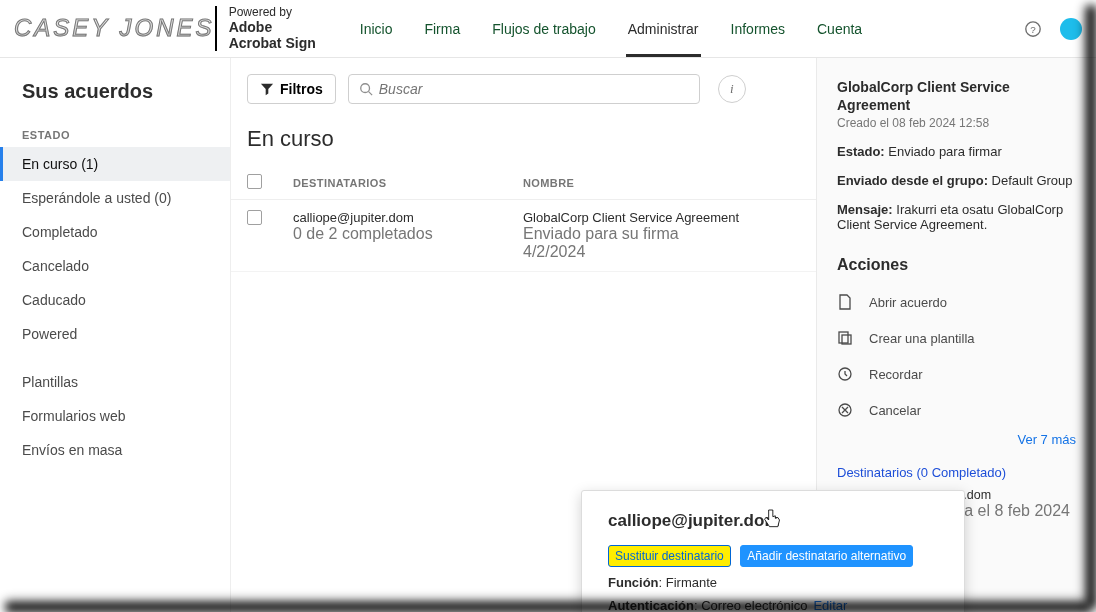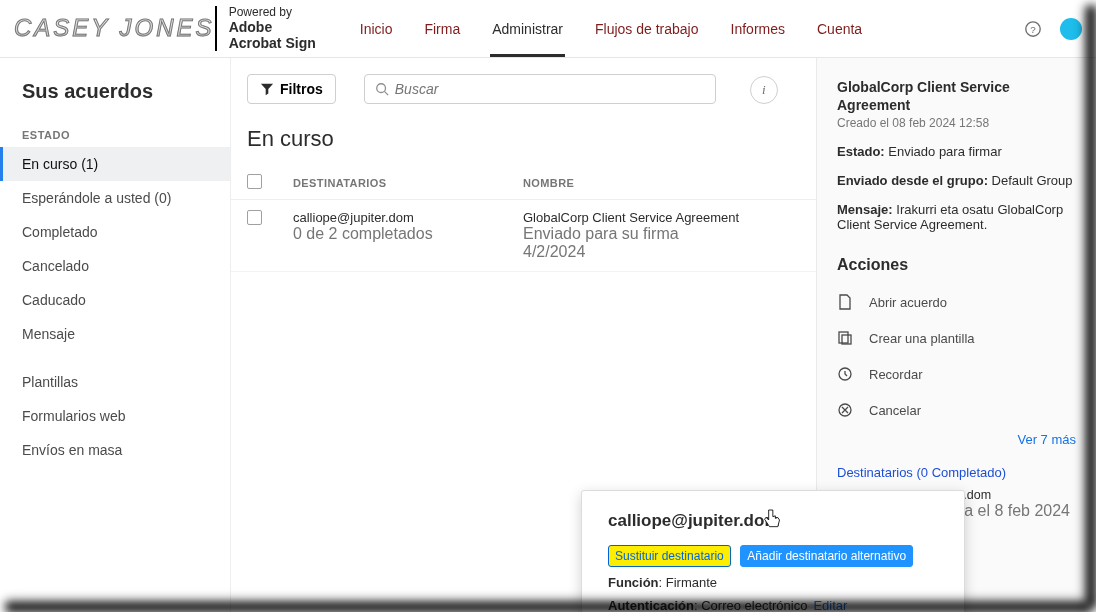--- a/index.html
+++ b/index.html
@@ -5,39 +5,39 @@
 * { box-sizing: border-box; margin: 0; padding: 0; }
 body { font-family: -apple-system, "Segoe UI", Arial, sans-serif; font-size: 13px; color: #2c2c2c; background: #fff; width: 1096px; height: 612px; overflow: hidden; position: relative; }
 .topbar { display: flex; align-items: center; height: 58px; border-bottom: 1px solid #e6e6e6; padding: 0 14px; }
 .logo-area { display: flex; align-items: center; gap: 0; }
 .brand { font-family: Impact, "Arial Black", sans-serif; font-size: 24px; letter-spacing: 3px; font-style: italic; color: #999;
  background: linear-gradient(#f5f5f5,#bcbcbc); -webkit-background-clip: text; -webkit-text-fill-color: transparent;
  -webkit-text-stroke: 1px #777; }
 .powered { border-left: 2px solid #000; padding-left: 12px; line-height: 1.15; font-size: 12px; }
 .powered b { font-weight: 700; display: block; font-size: 14px; }
 .nav { display: flex; margin-left: 42px; gap: 28px; }
-.nav-item { font-size: 14px; color: #7f1d1d; padding: 20px 2px 17px; cursor: pointer; }
+.nav-item { font-size: 14px; color: #14532d; padding: 20px 2px 17px; cursor: pointer; }
 .nav-item.active { color: #2c2c2c; border-bottom: 3px solid #2c2c2c; }
 .top-right { margin-left: auto; display: flex; align-items: center; gap: 18px; }
 .help-icon, .avatar { display: inline-flex; align-items: center; justify-content: center; }
 .help-icon svg { width: 18px; height: 18px; }
 .avatar { width: 22px; height: 22px; border-radius: 50%; background: #1ebdeb; }
 .app { display: flex; height: calc(612px - 58px); }
 
 .sidebar { width: 231px; border-right: 1px solid #eee; padding-top: 22px; }
 .sidebar h1 { font-size: 20px; font-weight: 600; padding: 0 22px 16px; }
 .section-label { font-size: 11px; font-weight: 700; letter-spacing: .5px; color: #767676; padding: 10px 22px 6px; }
 .side-item { display: flex; align-items: center; padding: 9px 22px; font-size: 14px; color: #4b4b4b; cursor: pointer; position: relative; }
 .side-item.active { background: #eef0f2; color: #0f0f0f; font-weight: 500; }
 .side-item.active::before { content: ""; position: absolute; left: 0; top: 0; bottom: 0; width: 3px; background: #2680eb; }
 .side-gap { height: 14px; }
 
 .main { flex: 1; display: flex; overflow: hidden; }
 .center { flex: 1; padding: 16px 0 0 0; position: relative; }
-.toolbar { display: flex; align-items: flex-end; gap: 28px; padding: 0 16px 18px; }
+.toolbar { display: flex; align-items: center; gap: 12px; padding: 0 16px 18px; }
 .filters-btn { display: flex; align-items: center; gap: 6px; border: 1px solid #cfcfcf; border-radius: 4px; padding: 6px 12px; font-size: 14px; font-weight: 600; background: #fff; cursor: pointer; }
 .search-wrap { flex: 1; display: flex; align-items: center; border: 1px solid #cfcfcf; border-radius: 4px; padding: 6px 10px; color: #8e8e8e; max-width: 352px; }
 .search-wrap svg { width: 14px; height: 14px; margin-right: 6px; flex: none; }
 .search-wrap input { border: none; outline: none; font-size: 14px; font-style: italic; color: #8e8e8e; width: 100%; }
 .info-btn { margin-left: 6px; border: 1px solid #cfcfcf; width: 28px; height: 28px; border-radius: 50%; display: flex; align-items: center; justify-content: center; color: #6e6e6e; cursor: pointer; font-style: italic; font-family: Georgia, serif;}
 .section-title { font-size: 22px; font-weight: 400; padding: 4px 16px 14px; }
 .table-head { display: flex; align-items: center; padding: 8px 16px; font-size: 11px; font-weight: 700; color: #767676; letter-spacing: .4px; border-bottom: 1px solid #eee; }
 .col-chk { width: 46px; }
 .col-rec { width: 230px; }
 .col-name { flex: 1; }
@@ -80,22 +80,22 @@
     <span class="brand">CASEY JONES</span>
     <div class="powered">
       <span>Powered by</span>
       <b>Adobe</b>
       <b>Acrobat Sign</b>
     </div>
   </div>
   <div class="nav">
     <span class="nav-item">Inicio</span>
     <span class="nav-item">Firma</span>
+    <span class="nav-item">Flujos de trabajo</span>
     <span class="nav-item active">Administrar</span>
-    <span class="nav-item">Flujos de trabajo</span>
     <span class="nav-item">Informes</span>
     <span class="nav-item">Cuenta</span>
   </div>
   <div class="top-right">
     <span class="help-icon">
       <svg viewBox="0 0 20 20">
           <circle cx="10" cy="10" r="8" fill="none" stroke="#6e6e6e" stroke-width="1.5"></circle>
           <text x="10" y="14" text-anchor="middle" font-size="11" fill="#6e6e6e">?</text>
         </svg>
     </span>
@@ -106,21 +106,21 @@
 <div class="app">
 
   <div class="sidebar">
     <h1>Sus acuerdos</h1>
     <div class="section-label">ESTADO</div>
     <div class="side-item active">En curso (1)</div>
     <div class="side-item">Esperándole a usted (0)</div>
     <div class="side-item">Completado</div>
     <div class="side-item">Cancelado</div>
     <div class="side-item">Caducado</div>
-    <div class="side-item">Mensaje</div>
+    <div class="side-item">Powered</div>
     <div class="side-gap"></div>
     <div class="side-item">Plantillas</div>
     <div class="side-item">Formularios web</div>
     <div class="side-item">Envíos en masa</div>
   </div>
 
   <div class="main">
 
     <div class="center">
       <div class="toolbar">

